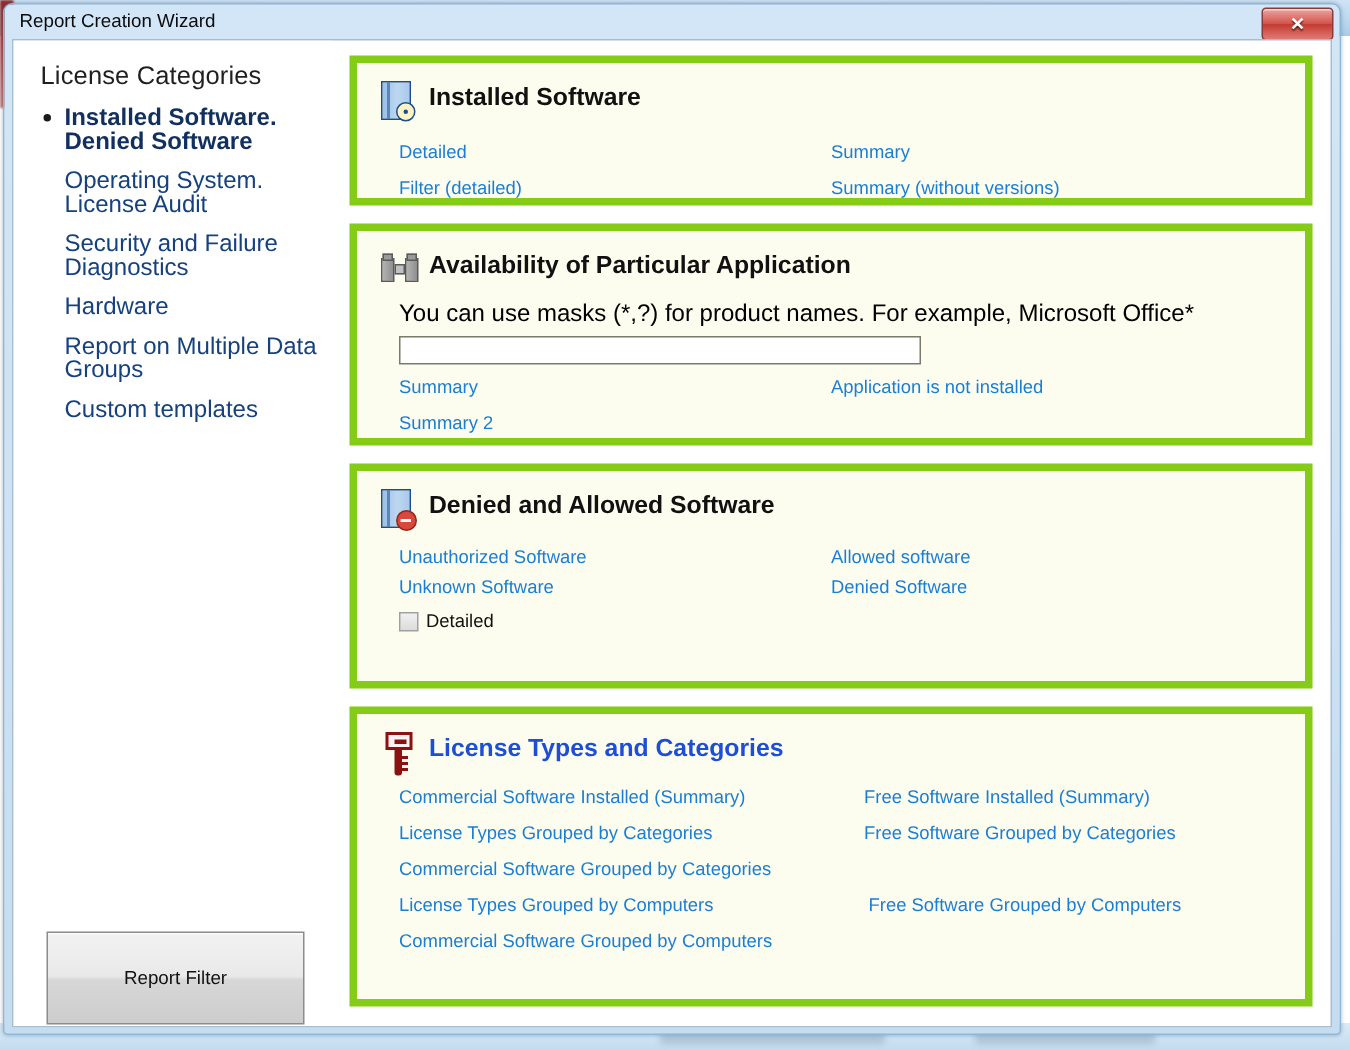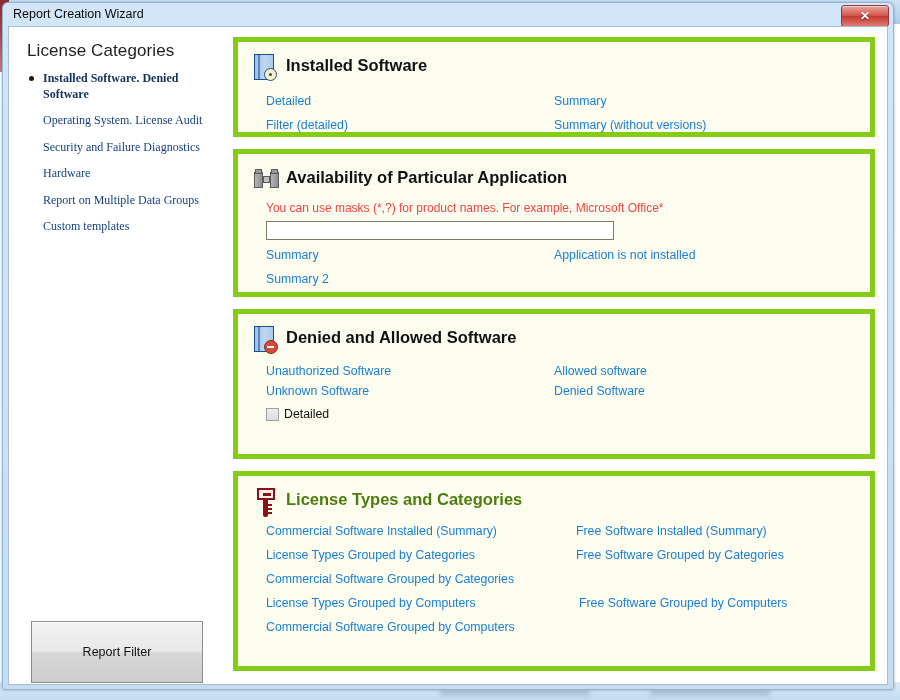--- a/index.html
+++ b/index.html
@@ -124,25 +124,24 @@
   }
   .sidebar-list {
     position: absolute;
     left: 14px; top: 44px;
     width: 190px;
   }
   .sidebar-item {
     position: relative;
     padding: 0 0 0 20px;
     margin-bottom: 11px;
-    font-size: 12px;
+    font-size: 16px;
     line-height: 15.5px;
     color: #15417e;
     cursor: pointer;
-    font-family: Liberation Serif, serif;
   }
   .sidebar-item.active {
     font-weight: bold;
     color: #12305f;
   }
   .sidebar-bullet {
     position: absolute;
     left: 6px; top: 5px;
     width: 5px; height: 5px;
     border-radius: 50%;
@@ -196,21 +195,21 @@
     margin-top: 1px;
   }
   .panel-title {
     font-size: 16.5px;
     font-weight: bold;
     color: #111111;
     line-height: 22px;
     padding-top: 2px;
   }
   .panel-title.green {
-    color: #4d7c0f;
+    color: #1d4ed8;
   }
 
   .panel-body {
     position: relative;
     margin-left: 14px;
     margin-top: 4px;
   }
   .cols {
     display: flex;
   }
@@ -222,22 +221,22 @@
     font-size: 12.3px;
     color: #1a7fd4;
     line-height: 24px;
     text-decoration: none;
     cursor: pointer;
     white-space: nowrap;
   }
   .link-spacer { display: block; height: 24px; }
 
   .hint-text {
-    font-size: 12px;
-    color: #ef4444;
+    font-size: 16px;
+    color: #000000;
     margin-bottom: 5px;
     margin-top: 1px;
   }
   .text-input {
     width: 348px;
     height: 19px;
     border: 1px solid #7a7a6a;
     background: #ffffff;
     font-size: 12px;
     padding: 0 3px;

